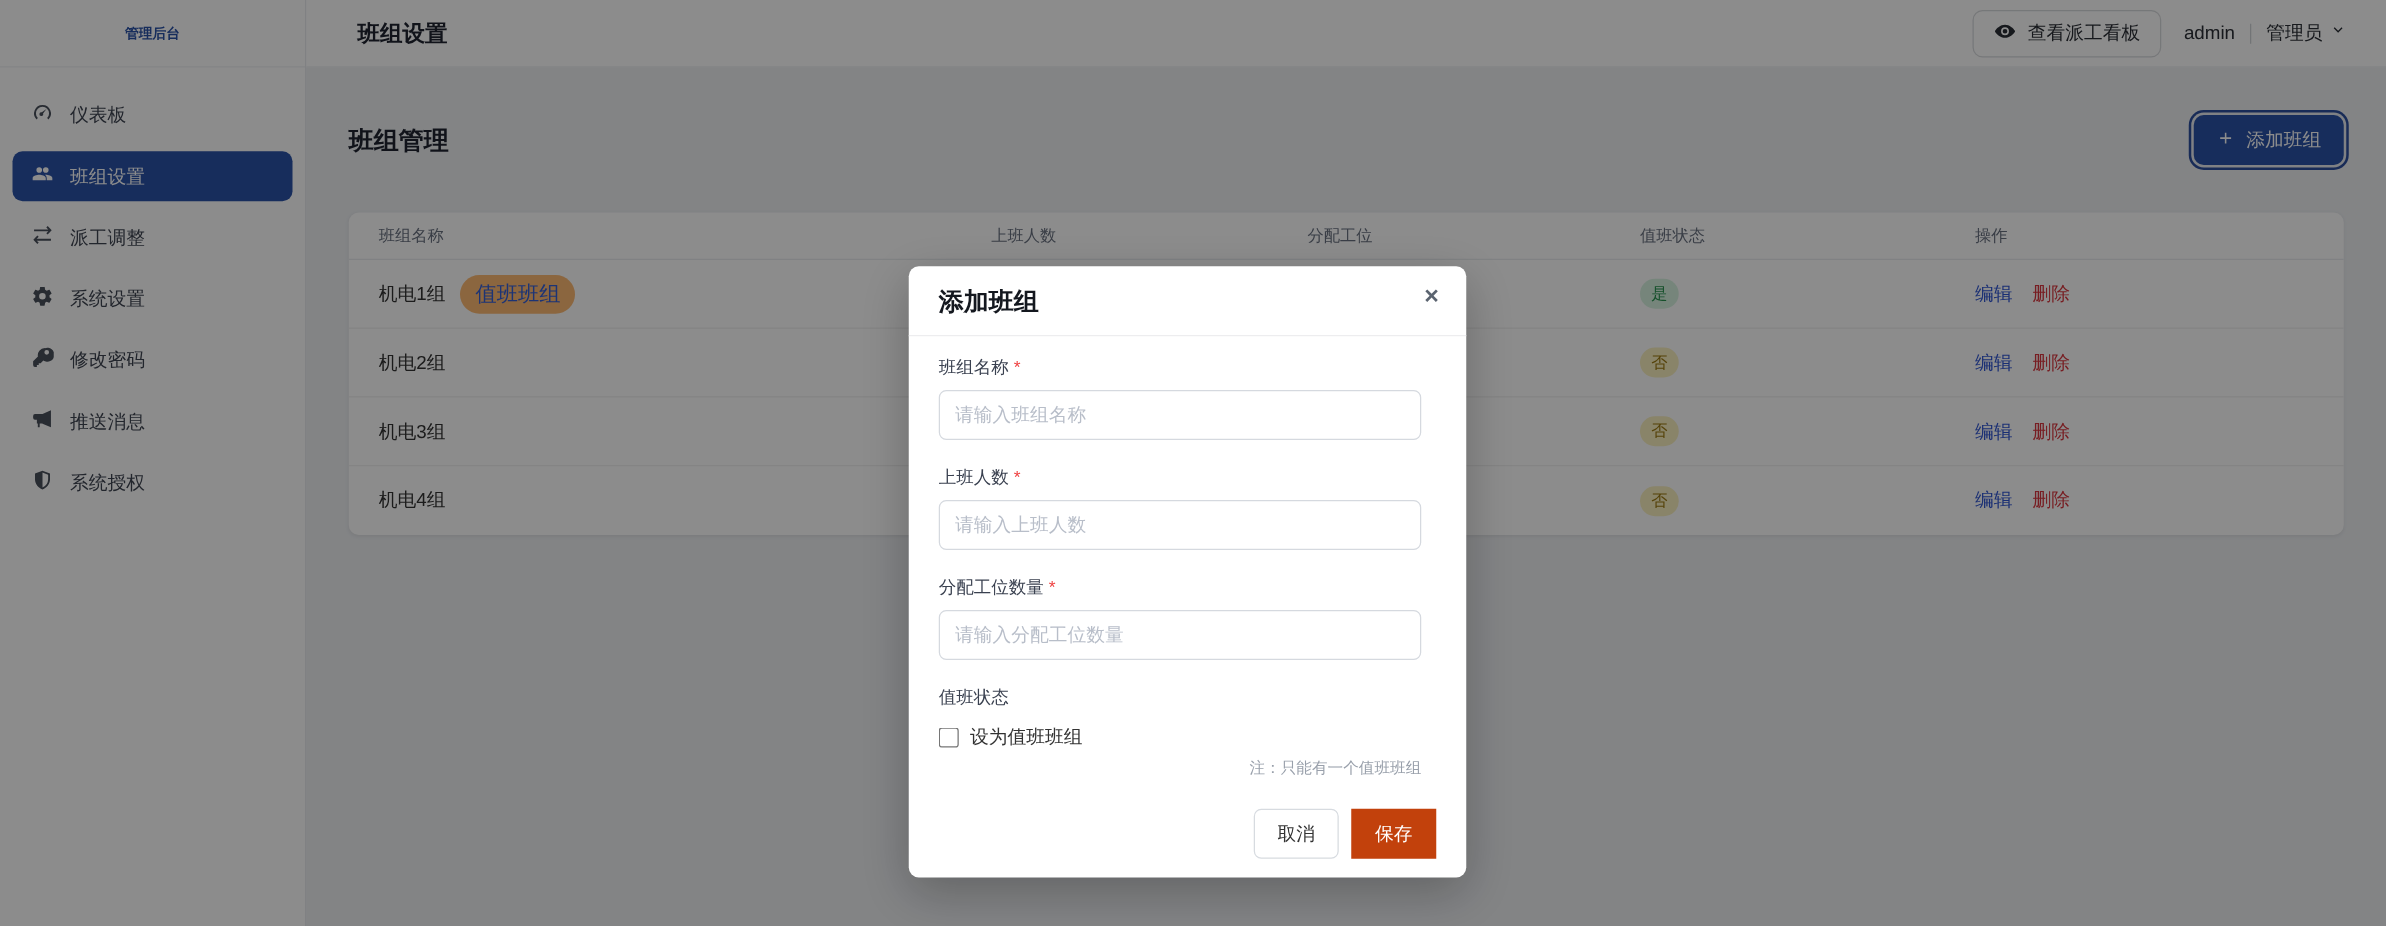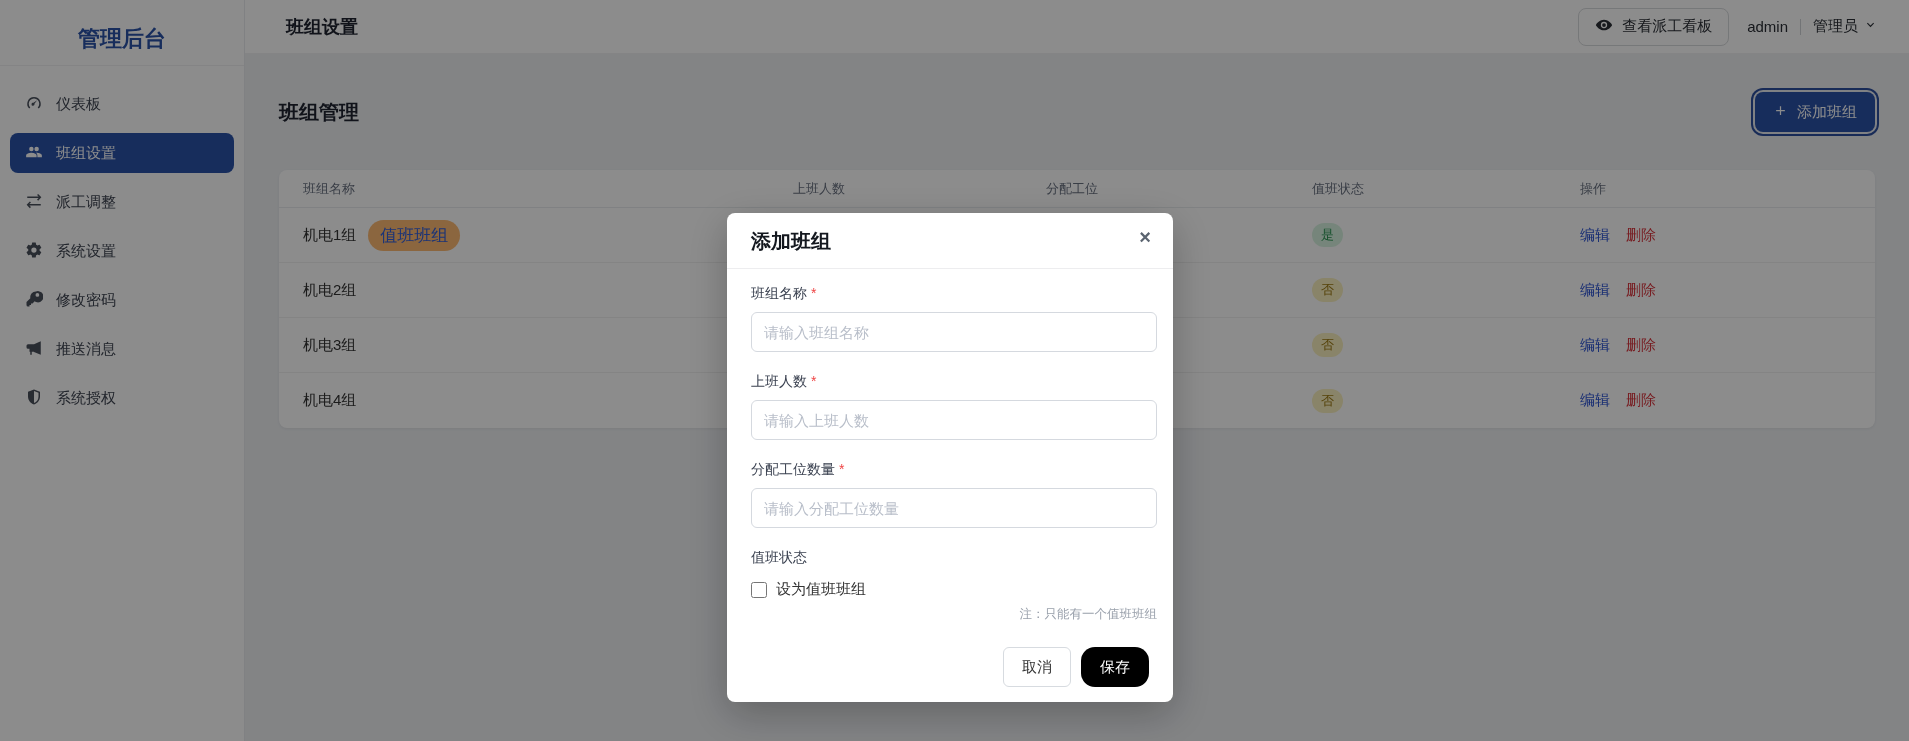--- a/index.html
+++ b/index.html
@@ -4,21 +4,21 @@
 <style>
   * { margin:0; padding:0; box-sizing:border-box; }
   html,body { width:1909px; height:741px; overflow:hidden;
     font-family:"Liberation Sans","DejaVu Sans",sans-serif; background:#eef0f3; }
 
   .app { display:flex; width:100%; height:100%; }
 
   
   .sidebar { width:245px; height:100%; background:#ffffff; border-right:1px solid #e9ebee; flex-shrink:0; }
   .logo { height:54px; display:flex; align-items:center; justify-content:center;
-    font-size:22px; font-weight:bold; color:#2a52a8; border-bottom:1px solid #f0f1f3;margin-top:12px; }
+    font-size:11px; font-weight:bold; color:#2a52a8; border-bottom:1px solid #f0f1f3; }
   .nav { padding-top:18px; }
   .nav-item { height:40px; margin:0 10px 9px 10px; border-radius:8px; display:flex; align-items:center;
     padding-left:15px; gap:13px; font-size:15px; color:#3f4552; cursor:pointer; }
   .nav-item svg { width:18px; height:18px; flex-shrink:0; color:#4a505c; }
   .nav-item.active { background:#2a52a8; color:#ffffff; }
   .nav-item.active svg { color:#ffffff; }
 
   
   .main-col { flex:1; display:flex; flex-direction:column; min-width:0; }
   .topbar { height:54px; background:#ffffff; border-bottom:1px solid #f0f1f3;
@@ -55,38 +55,38 @@
   .link-del { color:#d9363e; cursor:pointer; }
 
   
   .overlay { position:fixed; inset:0; background:rgba(0,0,0,0.45); z-index:50; }
   .modal { position:fixed; left:727px; top:213px; width:446px; background:#ffffff; border-radius:8px;
     z-index:60; box-shadow:0 12px 40px rgba(0,0,0,0.25); }
   .modal-header { padding:15px 24px 13px 24px; border-bottom:1px solid #ededef; position:relative; }
   .modal-title { font-size:20px; font-weight:bold; color:#14181f; }
   .modal-close { position:absolute; right:22px; top:14px; font-size:20px; font-weight:bold;
     color:#5b6470; cursor:pointer; line-height:1; }
-  .modal-body { padding:16px 16px 0 24px; }
+  .modal-body { padding:16px 36px 0 24px; }
   .field { margin-bottom:21px; }
   .field-label { font-size:14px; color:#3a4150; margin-bottom:9px; }
   .req { color:#ef4444; margin-left:4px; }
   .field input[type=text] { width:100%; height:40px; border:1px solid #d5d9df; border-radius:6px;
     padding:0 12px; font-size:15px; color:#333; outline:none;
     font-family:"Liberation Sans","DejaVu Sans",sans-serif; }
   .field input[type=text]::placeholder { color:#b8bec9; }
   .duty-label { font-size:14px; color:#3a4150; margin-top:18px; margin-bottom:13px; }
   .checkbox-row { display:flex; align-items:center; gap:9px; }
   .checkbox-row input[type=checkbox] { width:16px; height:16px; accent-color:#2a52a8; }
   .checkbox-text { font-size:15px; color:#333; }
   .duty-note { font-size:12.5px; color:#99a0ab; margin-top:7px;text-align:right; }
   .modal-footer { display:flex; justify-content:flex-end; gap:10px; padding:24px 24px 15px 24px; }
   .btn-cancel { height:40px; padding:0 18px; background:#ffffff; border:1px solid #d7dbe0;
     border-radius:6px; font-size:15px; color:#333; cursor:pointer;
     font-family:"Liberation Sans","DejaVu Sans",sans-serif; }
-  .btn-save { height:40px; padding:0 19px; background:#000000; border:none; border-radius:14px;
+  .btn-save { height:40px; padding:0 19px; background:#c2410c; border:none; border-radius:0;
     font-size:15px; color:#ffffff; cursor:pointer;
     font-family:"Liberation Sans","DejaVu Sans",sans-serif; }
 </style>
 </head>
 <body>
 
 <div class="app">
 
   <aside class="sidebar">
     <div class="logo">管理后台</div>

